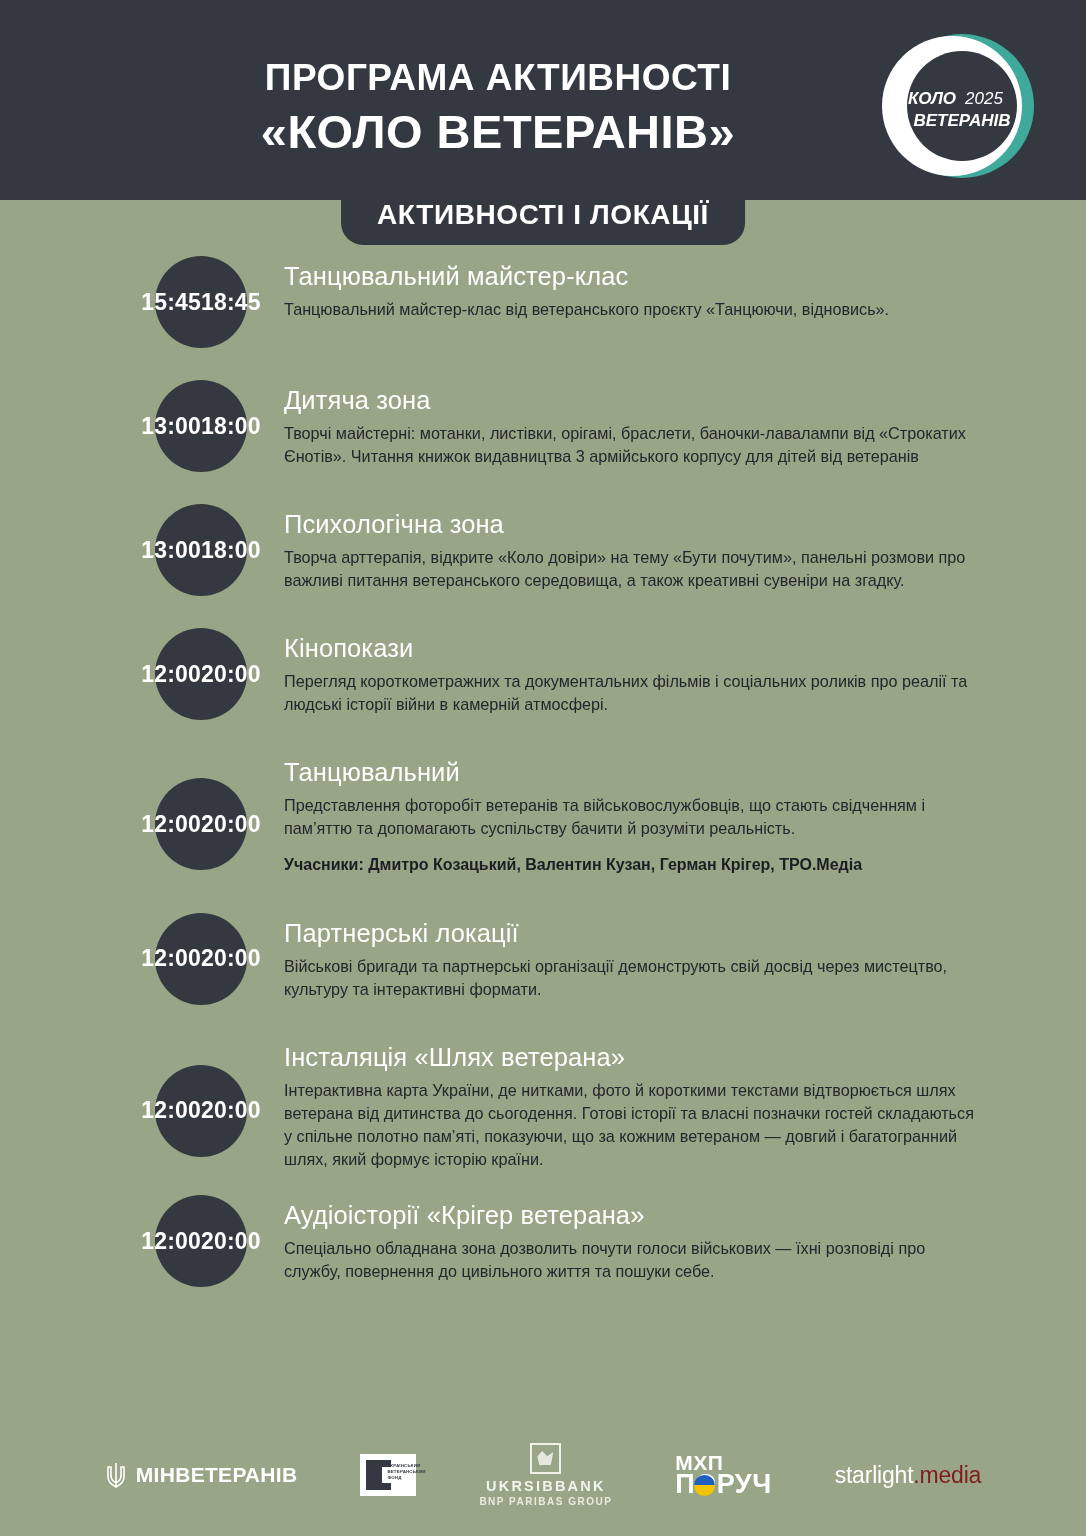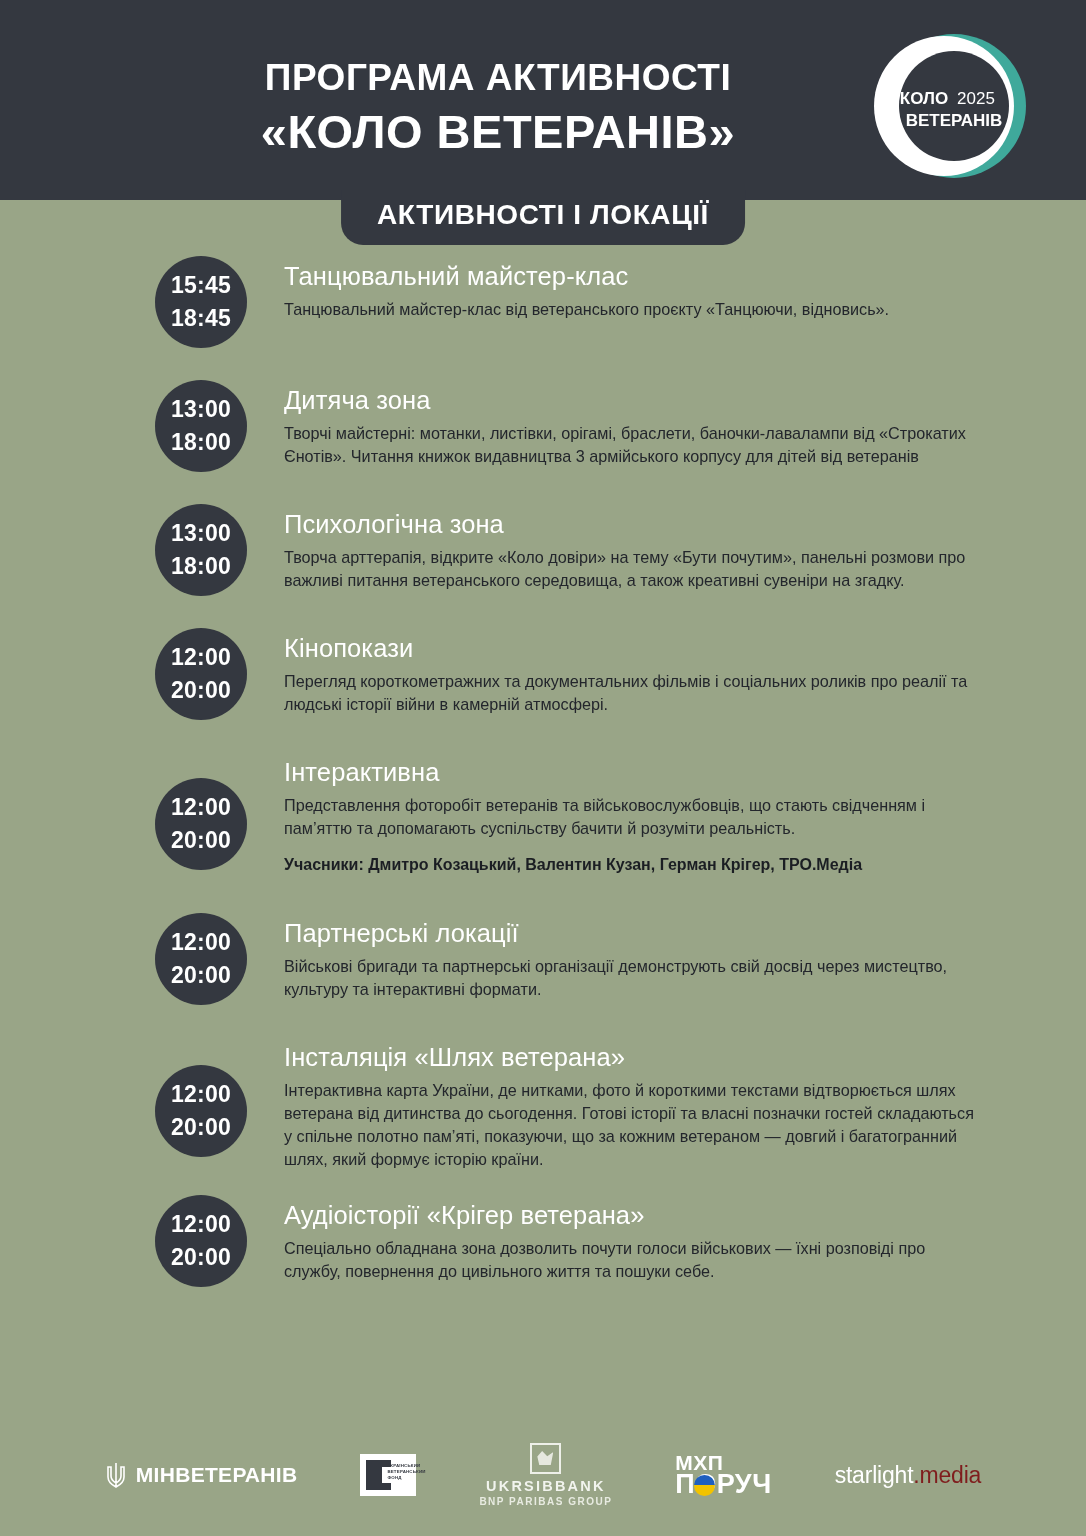--- a/index.html
+++ b/index.html
@@ -47,24 +47,25 @@
     font-weight: bold;
     letter-spacing: 0.5px;
     line-height: 1.18;
     white-space: nowrap;
     margin-top: 6px;
   }
 
   
   .logo-wrap {
     position: absolute;
-    right: 44px;
+    right: 36px;
     top: 28px;
     width: 176px;
     height: 156px;
+    font-style: italic;
   }
   .logo-svg { display:block; }
 
   
   .subbanner {
     position: absolute;
     left: 50%;
     transform: translateX(-50%);
     top: 190px;
     background: #343840;
@@ -94,21 +95,21 @@
     margin-bottom: 20px;
   }
   .badge {
     position: absolute;
     left: 155px;
     width: 92px;
     height: 92px;
     border-radius: 50%;
     background: #343840;
     display: flex;
-    flex-direction: column;
+    flex-direction: row;
     align-items: center;
     justify-content: center;
     flex: 0 0 auto;
   }
   .badge-time {
     color: #ffffff;
     font-size: 23px;
     font-weight: bold;
     letter-spacing: 0.2px;
     line-height: 1.42;
@@ -339,21 +340,21 @@
       <p class="item-desc">Перегляд короткометражних та документальних фільмів і соціальних роликів про реалії та людські історії війни в камерній атмосфері.</p>
     </div>
   </div>
 
   <div class="item v-center">
     <div class="badge" style="top:30px;">
       <span class="badge-time">12:00</span>
       <span class="badge-time">20:00</span>
     </div>
     <div class="item-body">
-      <h2 class="item-title">Інтерактивна</h2>
+      <h2 class="item-title">Танцювальний</h2>
       <p class="item-desc">Представлення фоторобіт ветеранів та військовослужбовців, що стають свідченням і пам’яттю та допомагають суспільству бачити й розуміти реальність.</p>
       <p class="item-extra">Учасники: Дмитро Козацький, Валентин Кузан, Герман Крігер, ТРО.Медіа</p>
     </div>
   </div>
 
   <div class="item v-center">
     <div class="badge">
       <span class="badge-time">12:00</span>
       <span class="badge-time">20:00</span>
     </div>

